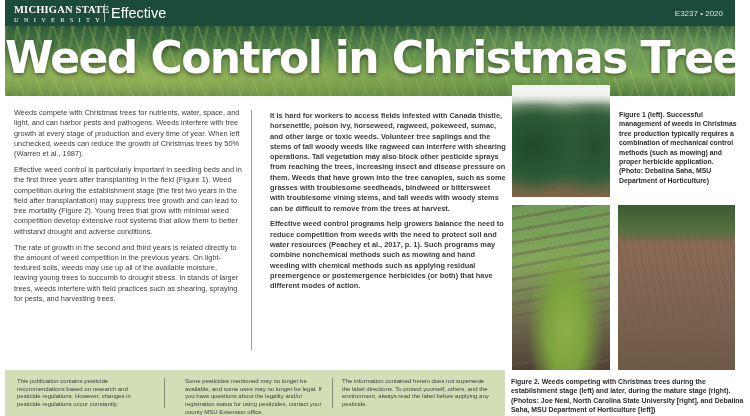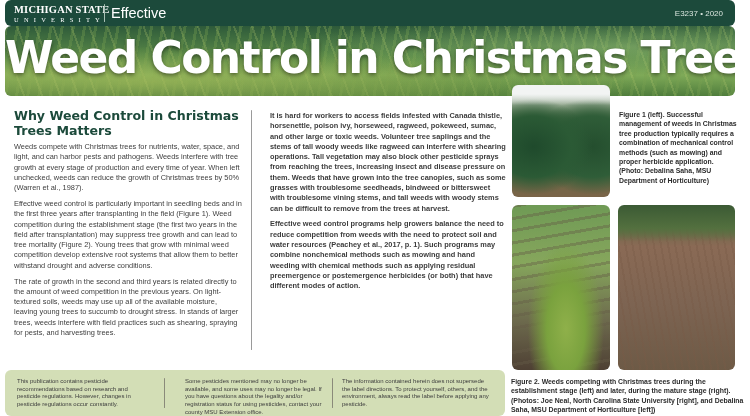--- a/index.html
+++ b/index.html
@@ -1,15 +1,15 @@
 <!DOCTYPE html>
 <html><head>
 <meta charset="utf-8">
 <style>
-  * { box-sizing: border-box; margin: 0; padding: 0; border-radius: 6px; }
+  * { box-sizing: border-box; margin: 0; padding: 0; }
   html, body { width: 750px; height: 416px; overflow: hidden; background: #ffffff; }
   body { font-family: "Liberation Sans", sans-serif; color: #3a3a3a; position: relative; }
 
   .topbar { position: absolute; left: 5px; top: 0; width: 730px; height: 26px; background: #1c4a3b; }
   .logo { position: absolute; left: 9px; top: 4px; color: #fff; }
   .logo .l1 { font-family: "Liberation Serif", serif; font-size: 10.5px; font-weight: bold; letter-spacing: 0.2px; line-height: 11px; }
   .logo .l2 { font-family: "Liberation Serif", serif; font-size: 6.5px; letter-spacing: 5.2px; line-height: 9px; }
   .logo-divider { position: absolute; left: 99px; top: 4px; width: 1px; height: 18px; background: #a9c1b6; }
   .ext { position: absolute; left: 106px; top: 5px; color: #fff; font-size: 14.5px; }
   .pubno { position: absolute; right: 12px; top: 9px; color: #d8e4dd; font-size: 8px; }
@@ -77,21 +77,20 @@
   <div class="ext">Effective</div>
   <div class="pubno">E3237 • 2020</div>
 </div>
 
 <div class="banner">
   <div class="glow1"></div>
   <div class="main-title">Weed Control in Christmas Trees</div>
 </div>
 
 <div class="col col1">
-  <div class="h2">Why Weed Control in Christmas Trees Matters</div>
   <p>Weeds compete with Christmas trees for nutrients, water, space, and light, and can harbor pests and pathogens. Weeds interfere with tree growth at every stage of production and every time of year. When left unchecked, weeds can reduce the growth of Christmas trees by 50% (Warren et al., 1987).</p>
   <p>Effective weed control is particularly important in seedling beds and in the first three years after transplanting in the field (Figure 1). Weed competition during the establishment stage (the first two years in the field after transplantation) may suppress tree growth and can lead to tree mortality (Figure 2). Young trees that grow with minimal weed competition develop extensive root systems that allow them to better withstand drought and adverse conditions.</p>
   <p>The rate of growth in the second and third years is related directly to the amount of weed competition in the previous years. On light-textured soils, weeds may use up all of the available moisture, leaving young trees to succumb to drought stress. In stands of larger trees, weeds interfere with field practices such as shearing, spraying for pests, and harvesting trees.</p>
 </div>
 
 <div class="vrule"></div>
 
 <div class="col col2">
   <p>It is hard for workers to access fields infested with Canada thistle, horsenettle, poison ivy, horseweed, ragweed, pokeweed, sumac, and other large or toxic weeds. Volunteer tree saplings and the stems of tall woody weeds like ragweed can interfere with shearing operations. Tall vegetation may also block other pesticide sprays from reaching the trees, increasing insect and disease pressure on them. Weeds that have grown into the tree canopies, such as some grasses with troublesome seedheads, bindweed or bittersweet with troublesome vining stems, and tall weeds with woody stems can be difficult to remove from the trees at harvest.</p>
   <p>Effective weed control programs help growers balance the need to reduce competition from weeds with the need to protect soil and water resources (Peachey et al., 2017, p. 1). Such programs may combine nonchemical methods such as mowing and hand weeding with chemical methods such as applying residual preemergence or postemergence herbicides (or both) that have different modes of action.</p>

